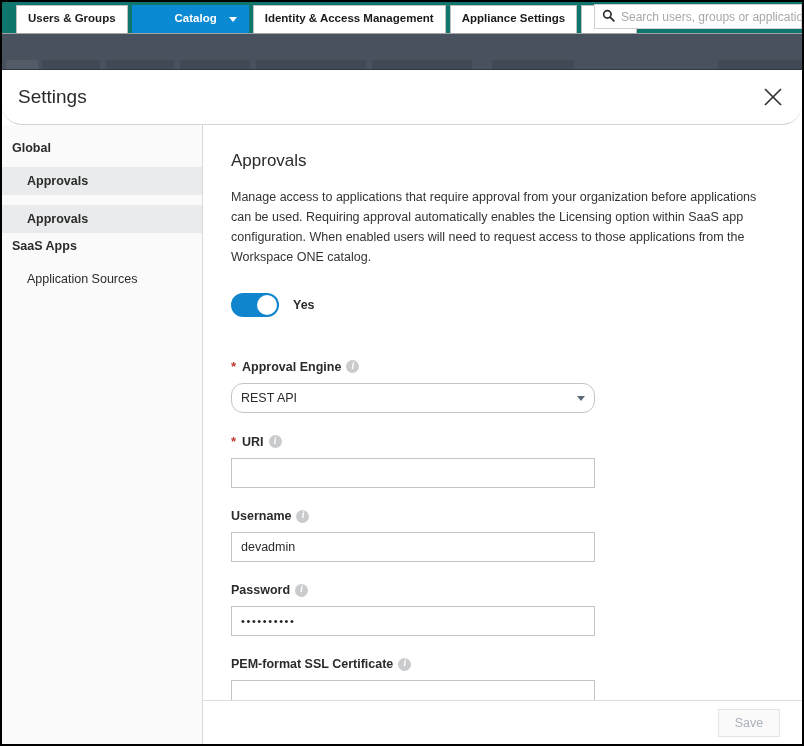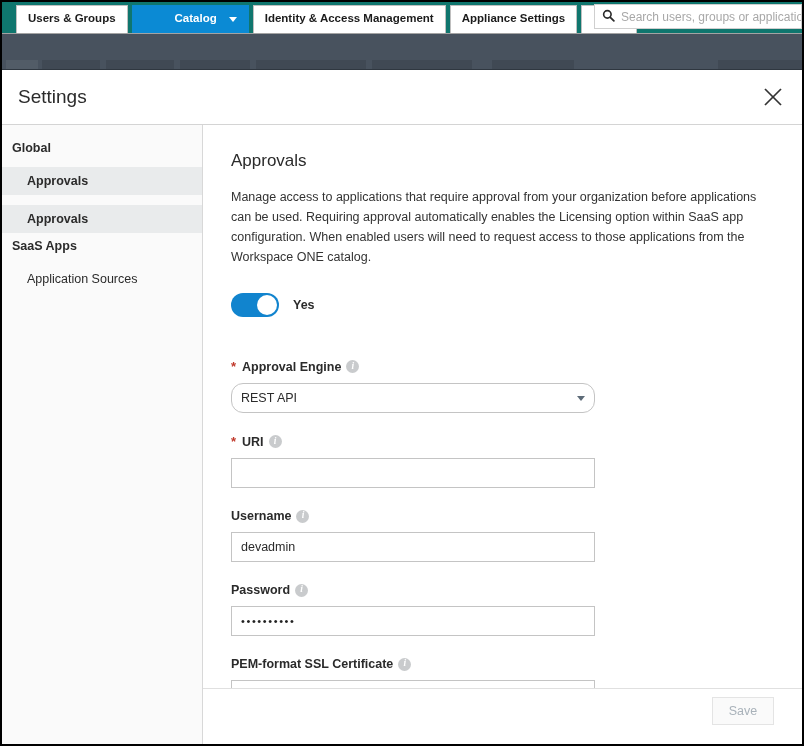--- a/index.html
+++ b/index.html
@@ -97,20 +97,21 @@
 
   
   .settings-header {
     height: 55px;
     background: #ffffff;
     border-bottom: 1px solid #d4d4d4;
     display: flex;
     align-items: center;
     justify-content: space-between;
     padding: 0 14px 0 16px;
+    border-radius: 20px;
   }
   .settings-title {
     font-size: 19px;
     color: #2b2b2b;
     font-weight: normal;
   }
   .close-x {
     cursor: pointer;
     line-height: 0;
     padding: 4px;
@@ -249,28 +250,28 @@
   .text-box.empty { cursor: text; }
   .pw-dots {
     font-size: 11px;
     letter-spacing: 1.6px;
     color: #222;
   }
 
   
   .footer {
     position: absolute;
-    left: 201px; right: 0; bottom: 12px;
+    left: 201px; right: 0; bottom: 0;
     height: 44px;
     background: #ffffff;
     border-top: 1px solid #e0e0e0;
     display: flex;
     align-items: center;
     justify-content: flex-end;
-    padding-right: 28px;
+    padding-right: 22px;
   }
   .btn-save {
     min-width: 62px;
     height: 28px;
     background: #fafafa;
     border: 1px solid #e4e4e4;
     color: #a9b2ba;
     font-size: 12.5px;
     display: flex;
     align-items: center;

